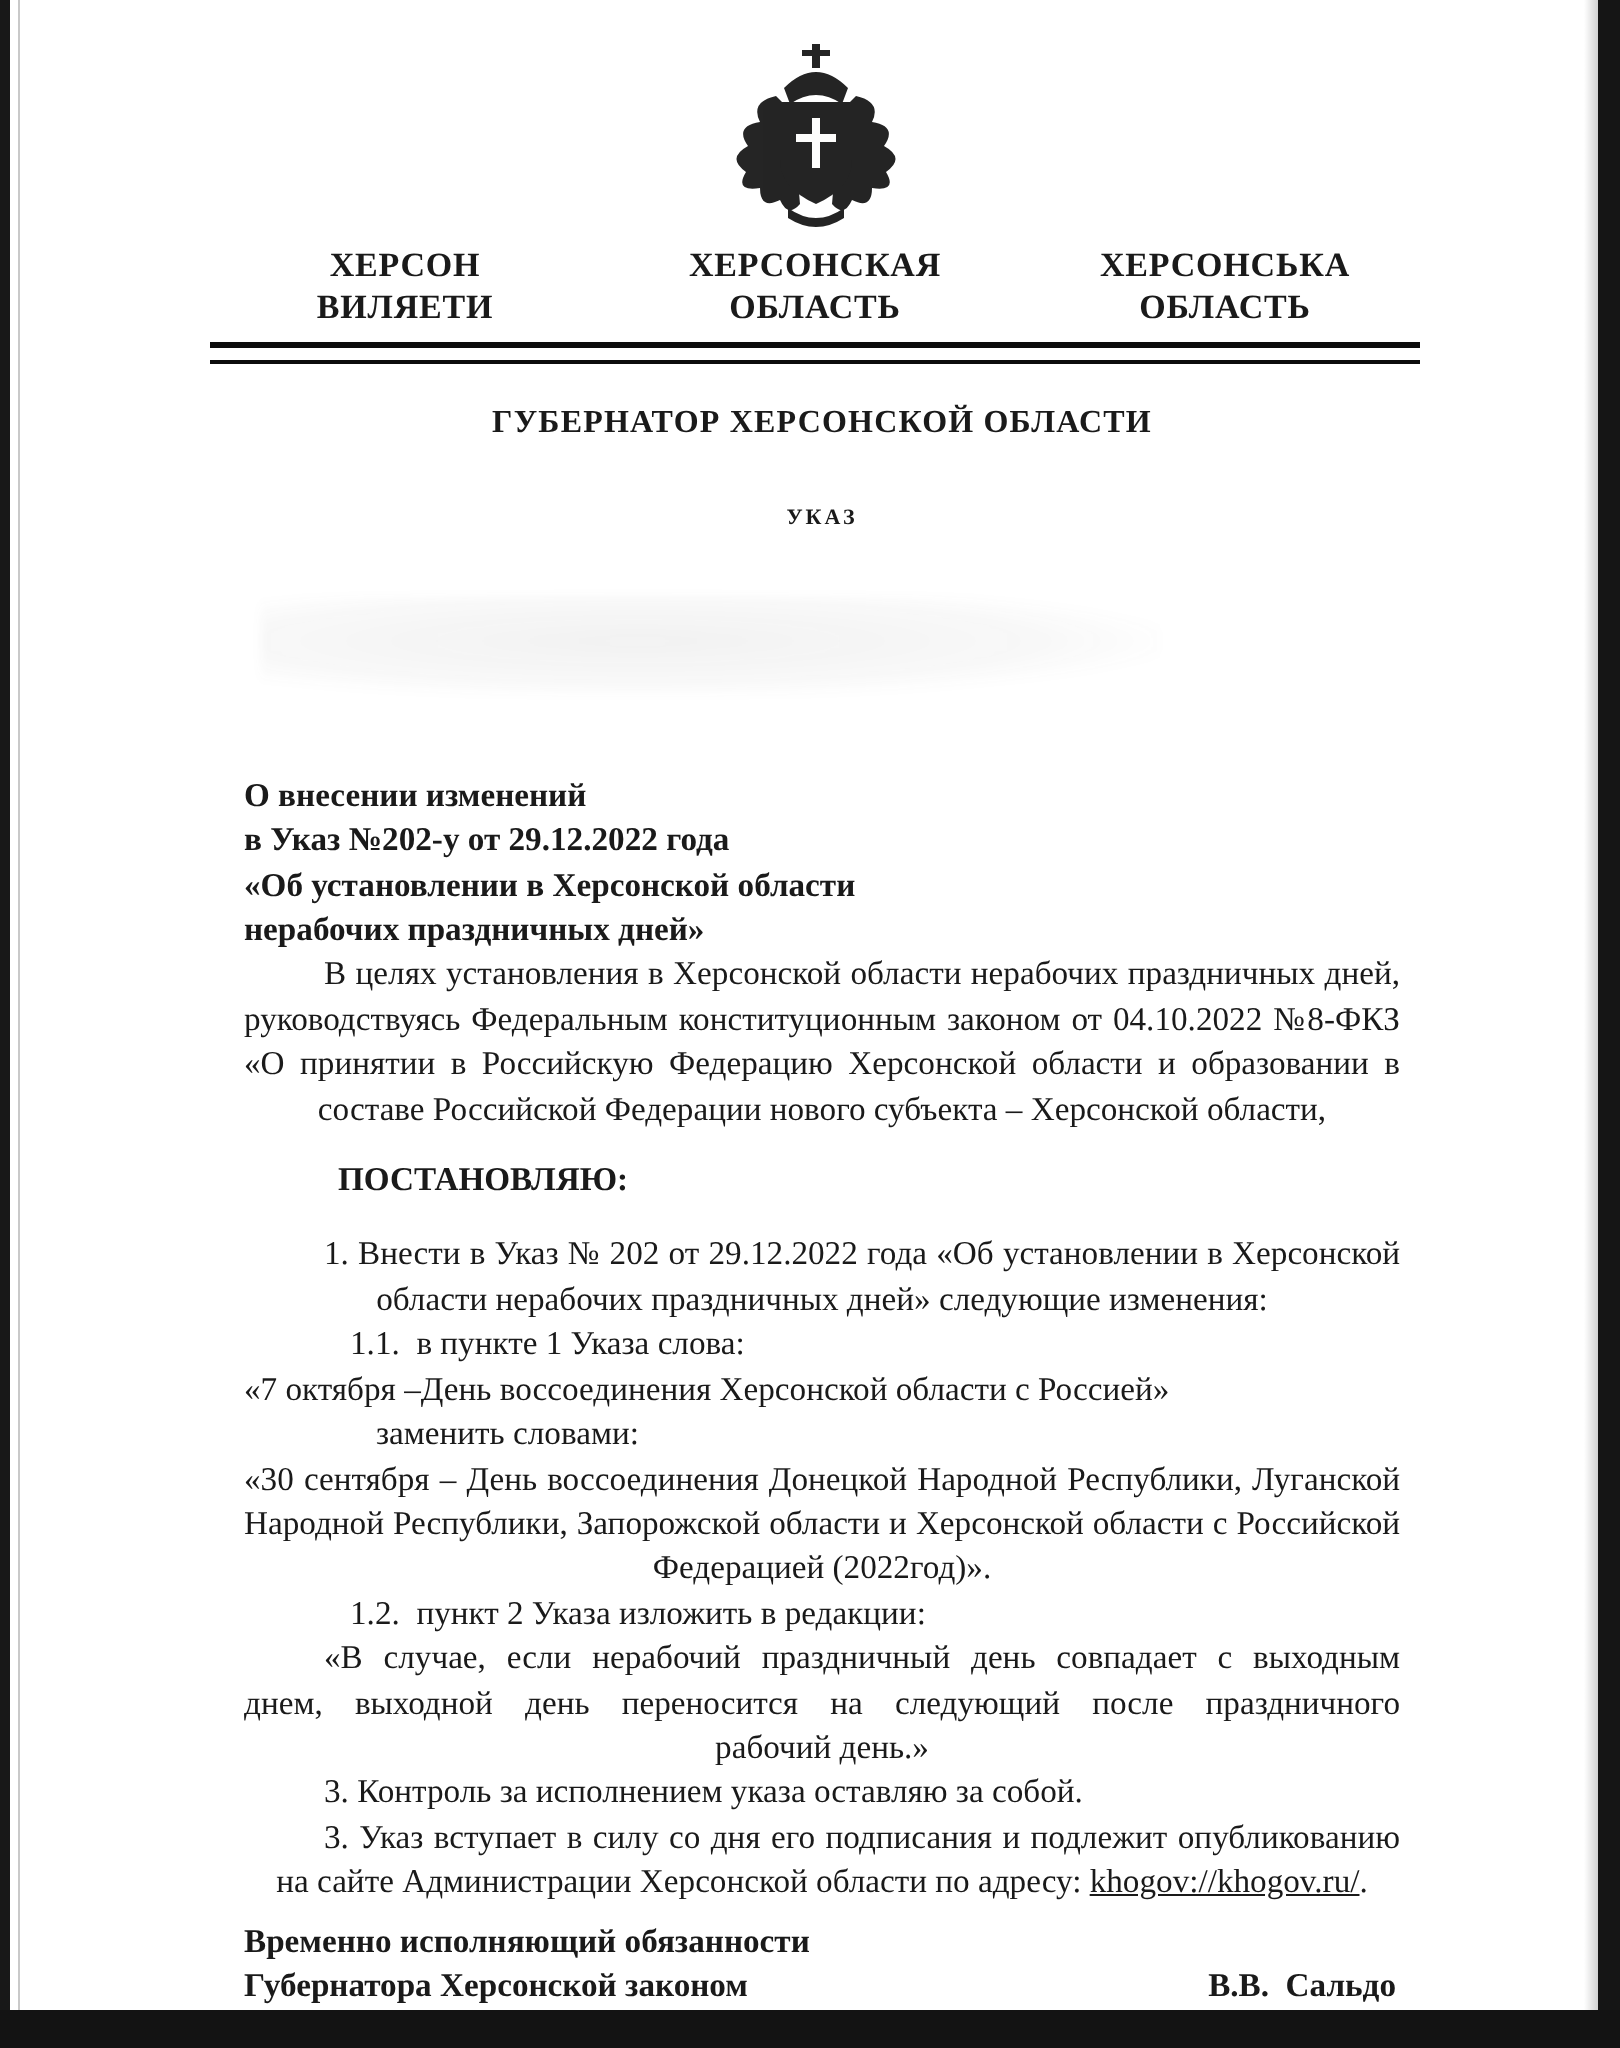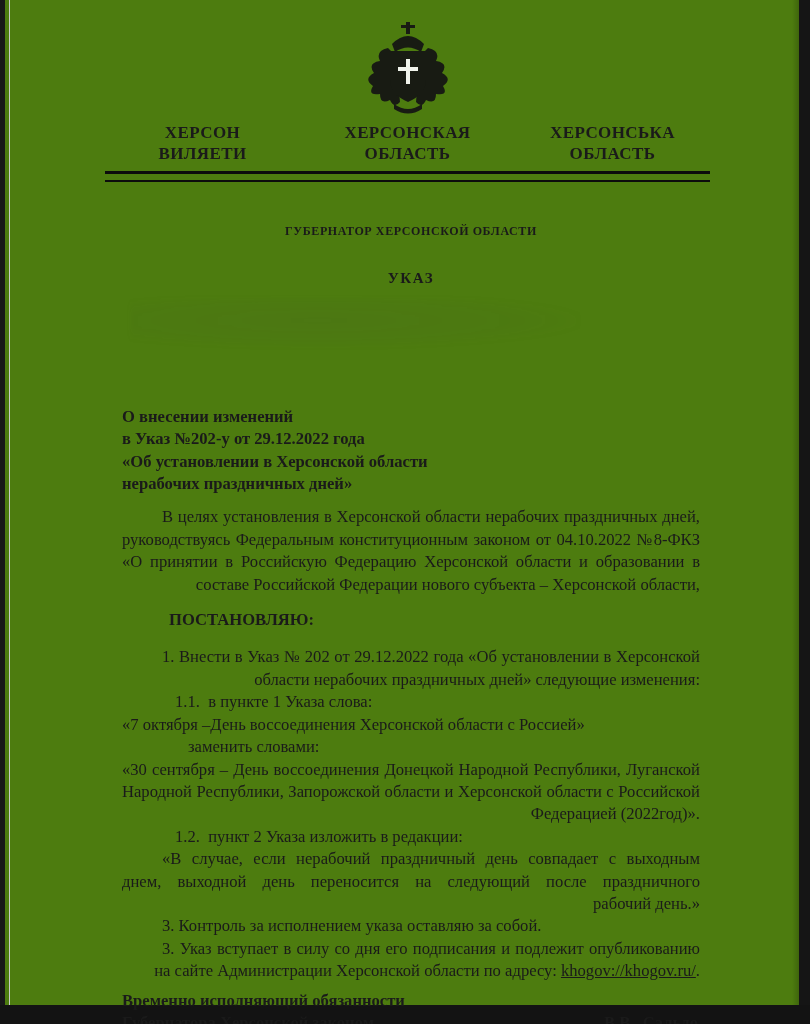--- a/index.html
+++ b/index.html
@@ -1,43 +1,43 @@
 <!DOCTYPE html>
 <html><head>
 <meta charset="utf-8">
 <style>
   html,body{margin:0;padding:0;background:#e8e8e8;}
-  .page{position:relative;width:810px;height:1024px;background:#4d7c0f;overflow:hidden;
+  .page{position:relative;width:810px;height:1024px;background:#ffffff;overflow:hidden;
         font-family:"Liberation Serif","DejaVu Serif",serif;color:#1a1a1a;}
   
   .edge-left{position:absolute;left:0;top:0;width:5px;height:100%;background:#181818;}
   .edge-left-line{position:absolute;left:9px;top:0;width:1px;height:100%;background:#c9c9c9;}
   .edge-right{position:absolute;right:0;top:0;width:11px;height:100%;background:#151515;}
   .edge-right-shadow{position:absolute;right:11px;top:0;width:7px;height:100%;
         background:linear-gradient(to right,rgba(0,0,0,0),rgba(0,0,0,0.18));}
   .edge-bottom{position:absolute;left:0;bottom:0;width:100%;height:19px;background:#131313;}
   
   .header{position:absolute;left:105px;top:0;width:605px;}
   .emblem{margin:22px auto 0 auto;width:112px;height:92px;display:block;}
   .cols{display:flex;justify-content:space-between;margin-top:8px;}
   .col{width:195px;text-align:center;font-weight:bold;font-size:17px;line-height:21px;letter-spacing:0.4px;}
   .rule{margin-top:7px;height:6px;border-top:3px solid #0c0c0c;border-bottom:2px solid #0c0c0c;}
   
   .content{position:absolute;left:122px;top:183px;width:578px;font-size:16.6px;line-height:22.4px;}
-  .org-title{margin-top:37px;text-align:center;font-weight:bold;font-size:12px;letter-spacing:0.6px;}
-  .doc-type{margin-top:25px;text-align:center;font-weight:bold;font-size:15px;letter-spacing:1.5px;}
+  .org-title{margin-top:18px;text-align:center;font-weight:bold;font-size:16px;letter-spacing:0.6px;}
+  .doc-type{margin-top:25px;text-align:center;font-weight:bold;font-size:11px;letter-spacing:1.5px;}
   .erased{position:absolute;left:8px;top:115px;width:450px;height:50px;
           background:radial-gradient(ellipse at 42% 45%,rgba(70,70,70,0.07),rgba(70,70,70,0.035) 55%,rgba(0,0,0,0) 75%);
           filter:blur(2px);}
   .subject{margin-top:116px;font-weight:bold;}
-  .preamble{margin-top:11px;}
+  .preamble{}
   .resolution{margin-top:13px;font-weight:bold;text-indent:47px;}
   .items{margin-top:15px;}
   .jline{text-align:justify;text-align-last:justify;}
-  .jlast{text-align:right;font-family:Liberation Serif, serif;}
+  .jlast{text-align:center;font-family:Liberation Serif, serif;}
   .ind{text-indent:40px;}
   .ind-lg{text-indent:53px;}
   .ind-xl{text-indent:66px;}
   .pre{white-space:pre-wrap;}
   .link{text-decoration:underline;}
   .signature{margin-top:7px;display:flex;justify-content:space-between;align-items:flex-end;font-weight:bold;gap:36px;}
   .sig-name{white-space:pre;padding-right:2px;}
 </style>
 </head>
 <body>

